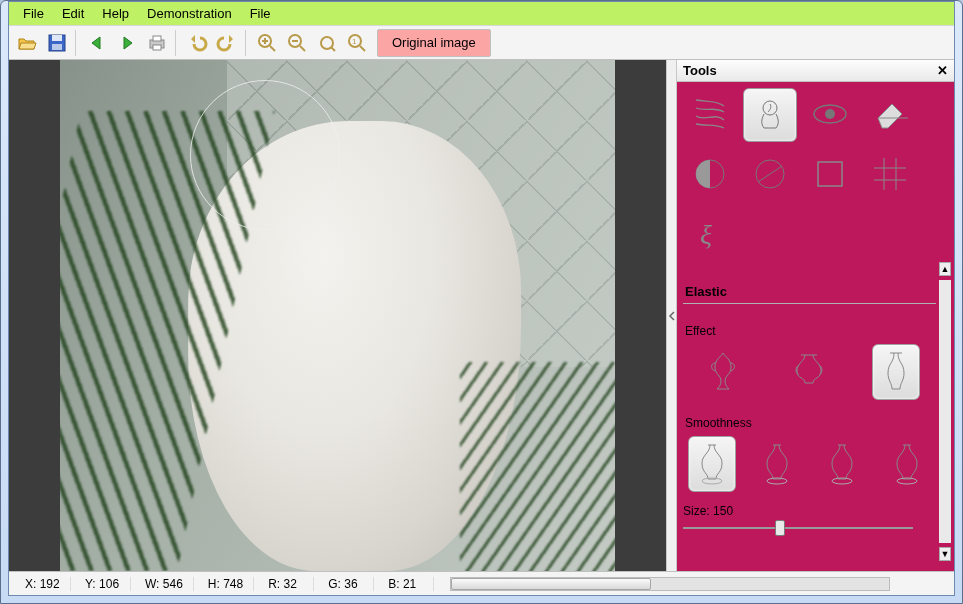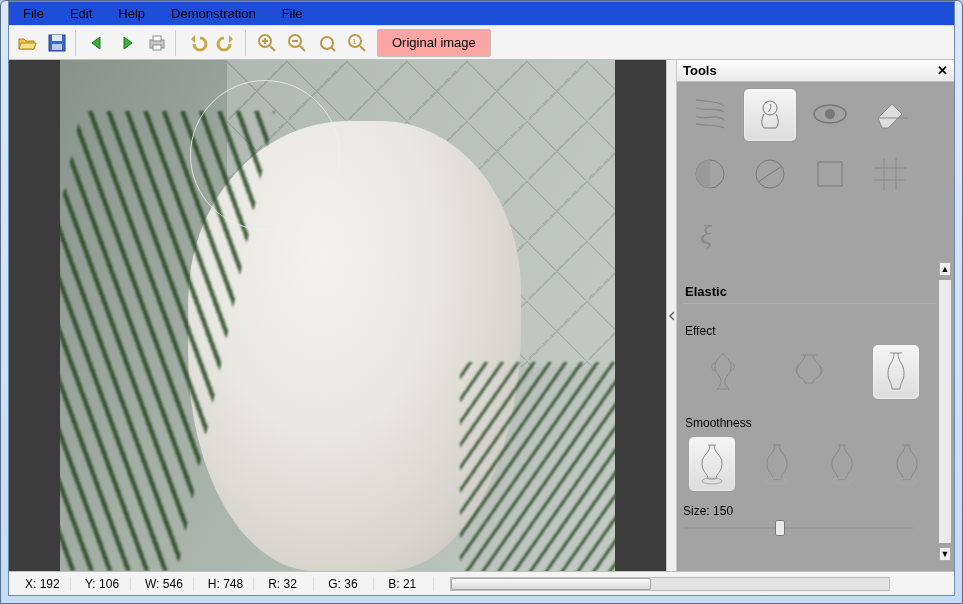--- a/index.html
+++ b/index.html
@@ -56,23 +56,23 @@
     margin: 0 7px 7px 7px;
     background: #f4f4f4;
     border: 1px solid #6d89b0;
     display: flex;
     flex-direction: column;
   }
   .menubar {
     height: 24px;
     display: flex;
     align-items: center;
-    gap: 10px;
+    gap: 2px;
     padding: 0 6px;
-    background: #1d4ed8;
+    background: #bef264;
     border-bottom: 1px solid #d8d8d8;
   }
   .menubar span { padding: 2px 8px; cursor: default; }
   .toolbar {
     height: 34px;
     background: #f4f4f4;
     border-bottom: 1px solid #c0c0c0;
     display: flex;
     align-items: center;
     padding: 0 4px;
@@ -127,21 +127,21 @@
   .rightgrip {
     width: 10px;
     background: #f0f0f0;
     display: flex;
     align-items: center;
     justify-content: center;
     border-left: 1px solid #c8c8c8;
   }
   .toolpanel {
     width: 278px;
-    background: #a3a3a3;
+    background: #be185d;
     display: flex;
     flex-direction: column;
     border-left: 1px solid #c8c8c8;
     position: relative;
   }
   .toolhead {
     height: 22px;
     display: flex;
     align-items: center;
     padding: 0 6px;

